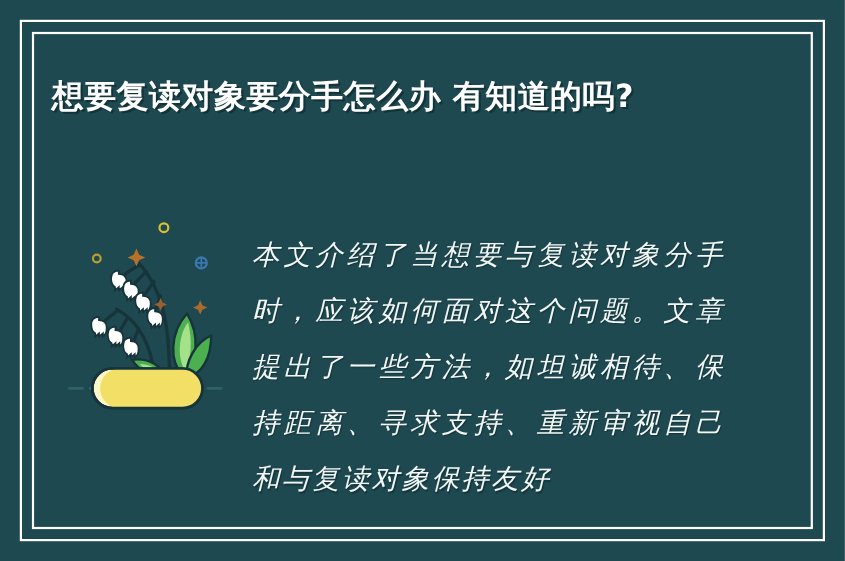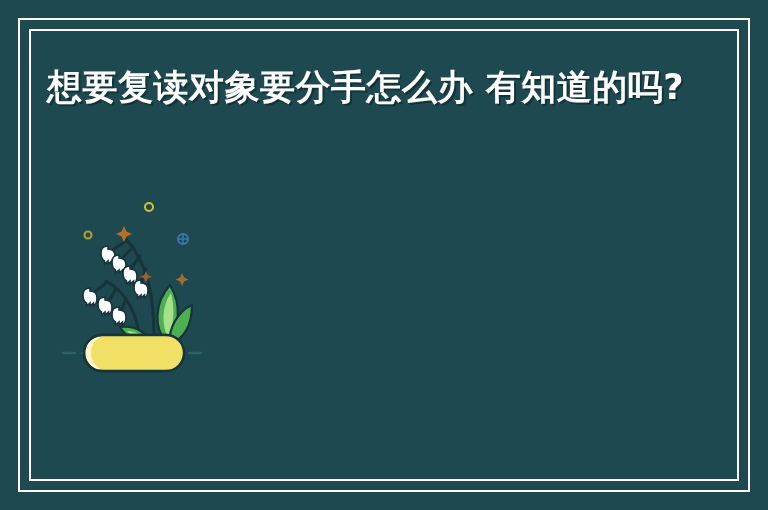--- a/index.html
+++ b/index.html
@@ -43,21 +43,21 @@
     pointer-events: none;
   }
 
   
   .title {
     position: absolute;
     left: 47px;
     top: 62px;
     width: 640px;
     color: #ffffff;
-    font-size: 35px;
+    font-size: 29px;
     font-weight: 900;
     line-height: 50px;
     letter-spacing: 0.5px;
     font-family: "DejaVu Sans", "Liberation Sans", sans-serif;
     text-shadow: 2px 2px 0 rgba(10, 34, 38, 0.55);
     white-space: pre-wrap;
   }
 
   
   .body-text {
@@ -152,14 +152,15 @@
         <circle cx="30" cy="42" r="3.5" fill="none" stroke="#b8a02c" stroke-width="2"></circle>
         <path d="M125 46 m-5 0 a5 5 0 1 0 10 0 a5 5 0 1 0 -10 0" fill="none" stroke="#3a78b0" stroke-width="2"></path>
         <path d="M125 41 l0 10 M120 46 l10 0" stroke="#3a78b0" stroke-width="1.6"></path>
         <path d="M124 80 l2 4.5 l4.5 2 l-4.5 2 l-2 4.5 l-2 -4.5 l-4.5 -2 l4.5 -2 z" fill="#a86a2e"></path>
         <path d="M88 78 l1.8 4 l4 1.8 l-4 1.8 l-1.8 4 l-1.8 -4 l-4 -1.8 l4 -1.8 z" fill="#9c6030"></path>
       </g>
 
     </svg>
   </div>
 
+  <div class="body-text">本文介绍了当想要与复读对象分手时，应该如何面对这个问题。文章提出了一些方法，如坦诚相待、保持距离、寻求支持、重新审视自己和与复读对象保持友好</div>
 
 </div>
 
 </body></html>

